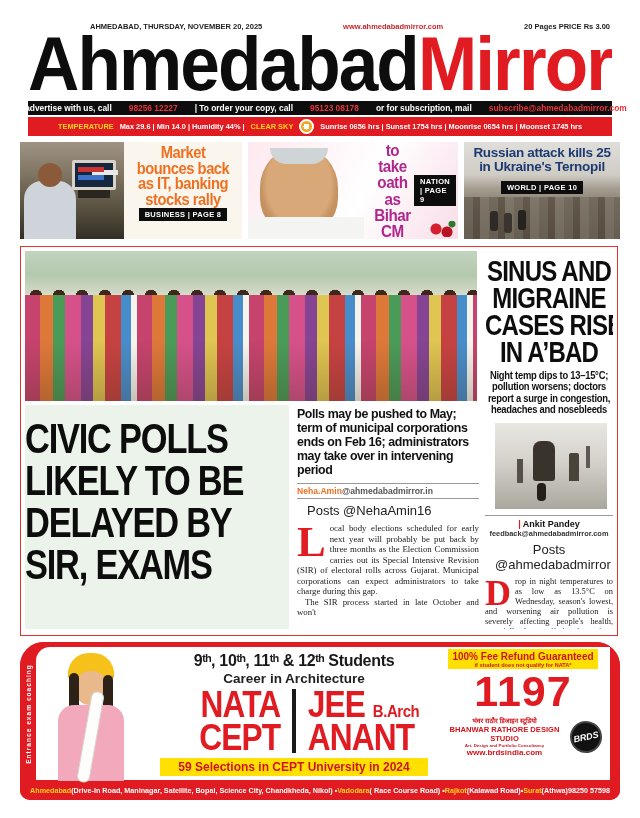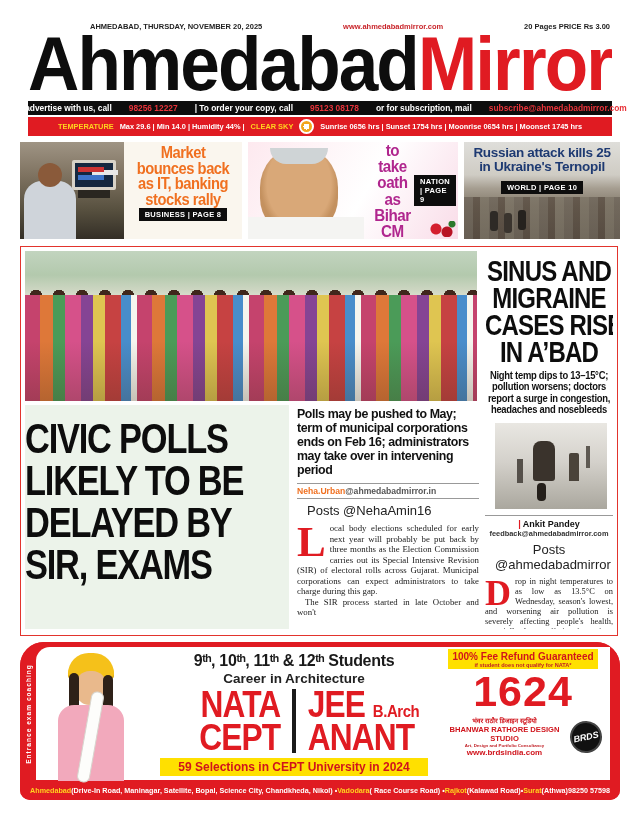--- a/index.html
+++ b/index.html
@@ -208,21 +208,21 @@
         <div class="line">CIVIC POLLS</div>
         <div class="line">LIKELY TO BE</div>
         <div class="line">DELAYED BY</div>
         <div class="line">SIR, EXAMS</div>
       </div>
     </div>
 
     <div class="centercol">
       <div class="subhead">Polls may be pushed to May; term of municipal corporations ends on Feb 16; administrators may take over in intervening period</div>
       <div class="bylinebox">
-        <span class="orange">Neha.Urban</span><span class="dom">@ahmedabadmirror.in</span>
+        <span class="orange">Neha.Amin</span><span class="dom">@ahmedabadmirror.in</span>
       </div>
       <div class="posts">Posts @NehaAmin16</div>
       <div class="bodytext">
         <span class="dropcap">L</span><span>ocal body elections scheduled for early next year will probably be put back by three months as the Election Commission carries out its Special Intensive Revision (SIR) of electoral rolls across Gujarat. Municipal corporations can expect administrators to take charge during this gap.</span>
         <div class="indent">The SIR process started in late October and won't</div>
       </div>
       <div class="continued">CONTINUED ON PAGE 4</div>
     </div>
 
     <div class="sidecol">
@@ -280,21 +280,21 @@
               <div>ANANT</div>
             </div>
           </div>
           <div class="yellowbar">59 Selections in CEPT University in 2024</div>
         </div>
         <div class="adright">
           <div class="refund">
             <div class="rt">100% Fee Refund Guaranteed</div>
             <div class="rs">if student does not qualify for NATA*</div>
           </div>
-          <div class="bignum">1624</div>
+          <div class="bignum">1197</div>
           <div class="studio">
             <div class="stxt">
               <div class="hin">भंवर राठौर डिजाइन स्टूडियो</div>
               <div class="sn">BHANWAR RATHORE DESIGN STUDIO</div>
               <div class="tag">Art, Design and Portfolio Consultancy</div>
               <div class="web">www.brdsindia.com</div>
             </div>
             <div class="brds">BRDS</div>
           </div>
         </div>

